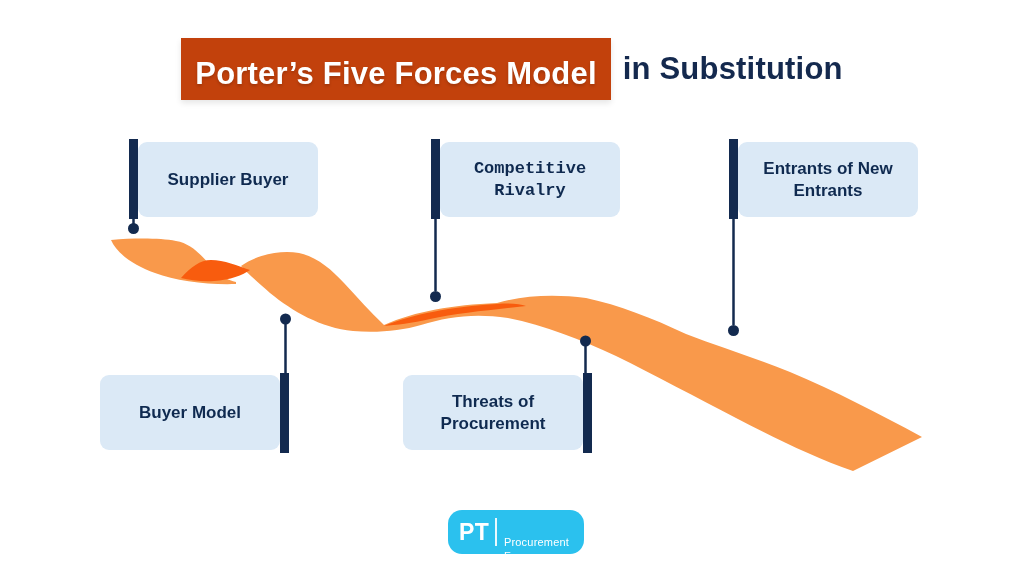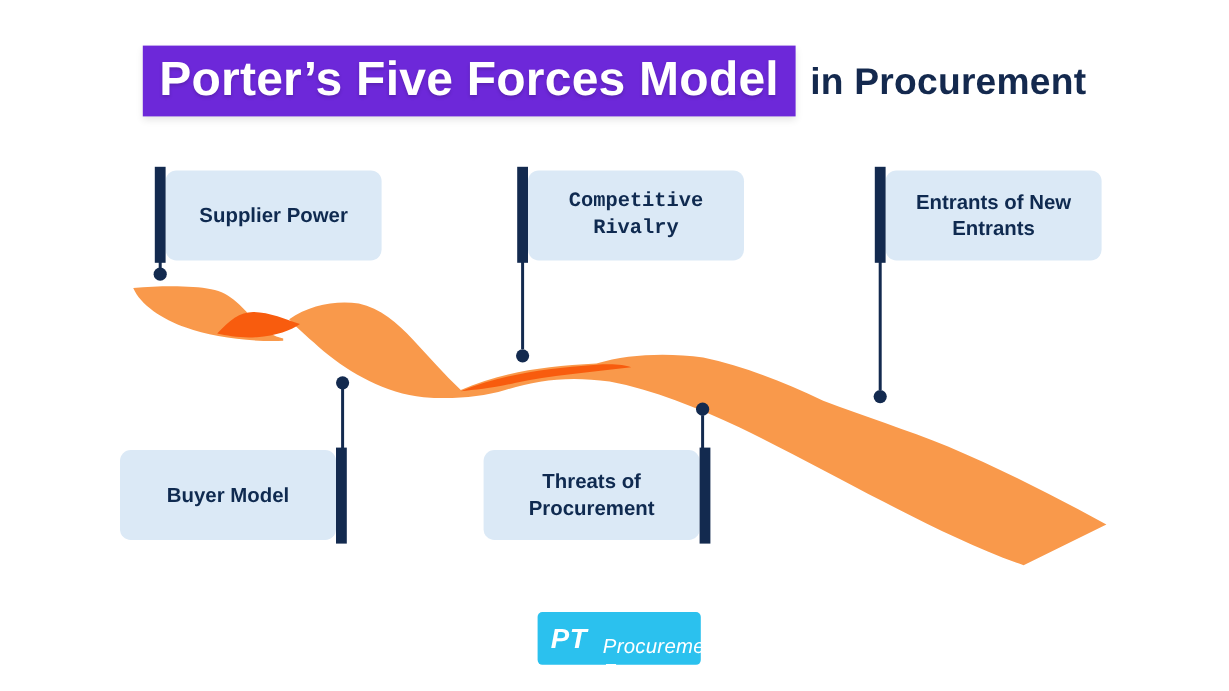--- a/index.html
+++ b/index.html
@@ -11,24 +11,24 @@
     font-family: "Liberation Sans", "DejaVu Sans", sans-serif;
   }
   .stage { position: absolute; inset: 0; width: 1024px; height: 576px; }
 
   
   .title-row {
     position: absolute; top: 38px; left: 0; width: 1024px;
     display: flex; justify-content: center; align-items: center;
   }
   .title-highlight {
-    background: #6d28d9;
+    background: #c2410c;
     color: #ffffff;
-    font-size: 40px; font-weight: bold;
-    padding: 6px 14px 8px 14px;
+    font-size: 31px; font-weight: bold;
+    padding: 18px 14px 8px 14px;
     letter-spacing: 0.2px;
     text-shadow: 0 2px 3px rgba(0,0,0,0.18);
     box-shadow: 0 3px 6px rgba(0,0,0,0.10);
   }
   .title-rest {
     color: #14294E;
     font-size: 31px; font-weight: bold;
     margin-left: 12px;
     letter-spacing: 0.2px;
   }
@@ -63,41 +63,40 @@
   #box-competitive  { left: 440px; top: 142px; font-family: Liberation Mono, monospace; }
   #box-newentrants  { left: 738px; top: 142px; }
   #box-buyer        { left: 100px; top: 375px; }
   #box-substitution { left: 403px; top: 375px; }
 
   
   .logo {
     position: absolute; left: 448px; top: 510px;
     width: 136px; height: 44px;
     background: #2BC1EE;
-    border-radius: 4px;
+    border-radius: 14px;
     display: flex; align-items: center;
     padding-left: 11px; box-sizing: border-box;
     color: #ffffff;
-    font-style: italic;
   }
   .logo-abbr { font-size: 23px; font-weight: bold; letter-spacing: 0.5px; }
   .logo-divider {
     width: 1.5px; height: 28px; background: rgba(255,255,255,0.9);
     margin: 0 7px 0 6px;
   }
-  .logo-name { font-size: 17px; line-height: 1.2; font-weight: normal; letter-spacing: 0.2px; margin-top: 35px; }
+  .logo-name { font-size: 11px; line-height: 1.2; font-weight: normal; letter-spacing: 0.2px; margin-top: 35px; }
 </style>
 </head>
 <body>
 
 <div class="stage">
 
   <div class="title-row">
     <span class="title-highlight">Porter’s Five Forces Model</span>
-    <span class="title-rest">in Procurement</span>
+    <span class="title-rest">in Substitution</span>
   </div>
 
   <svg class="diagram-layer" width="1024" height="576" viewBox="0 0 1024 576">
 
     <path fill="#F9994B" d="M111,240 C135,238 160,238 176,241 C194,244 204,259 216,271 C222,277 228,280 236,282 L236,284 C208,285 176,281 155,273 C135,266 117,254 111,240 Z"></path>
 
     <path fill="#F9994B" d="M241,266 C258,254 281,250 299,253 C317,257 331,269 344,283 C358,298 370,312 384,325 C416,311 452,305 497,303 C524,295 556,294 586,298 C619,305 652,318 686,334 C720,347 755,358 790,372 C835,391 878,413 922,437 L853,471 C815,458 775,438 736,418 C697,398 655,375 616,356 C581,340 545,325 508,318 C473,313 448,317 421,325 C401,331 376,333 353,331 C321,328 292,311 270,293 C259,283 248,274 241,266 Z"></path>
 
     <path fill="#F85C0E" d="M181,278 C191,267 200,260 211,260 C224,260 238,266 250,270 C243,275 230,280 214,281 C202,282 190,280 181,278 Z"></path>
 
@@ -116,21 +115,21 @@
       <line x1="285.5" y1="324" x2="285.5" y2="376"></line>
       <circle cx="285.5" cy="319" r="5.5" stroke="none"></circle>
 
       <line x1="585.5" y1="346" x2="585.5" y2="376"></line>
       <circle cx="585.5" cy="341" r="5.5" stroke="none"></circle>
     </g>
   </svg>
 
   <div class="force-box" id="box-supplier">
     <div class="connector-bar bar-left"></div>
-    <div class="force-label">Supplier Power</div>
+    <div class="force-label">Supplier Buyer</div>
   </div>
 
   <div class="force-box" id="box-competitive">
     <div class="connector-bar bar-left"></div>
     <div class="force-label">Competitive Rivalry</div>
   </div>
 
   <div class="force-box" id="box-newentrants">
     <div class="connector-bar bar-left"></div>
     <div class="force-label">Entrants of New Entrants</div>

